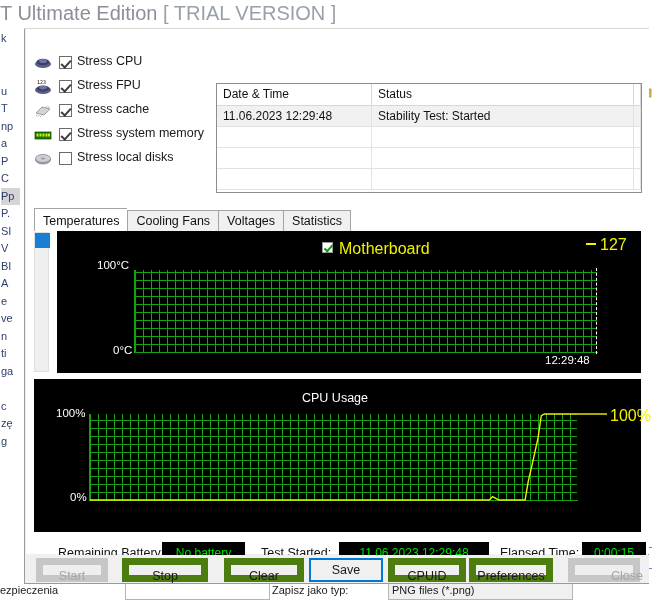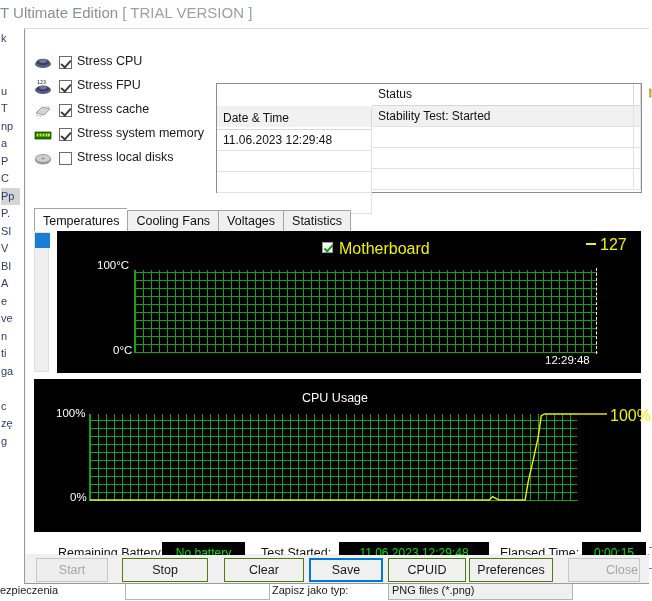--- a/index.html
+++ b/index.html
@@ -42,21 +42,21 @@
   .bg-bottom-strip .fld2 {
     position: absolute; top: 0px; height: 17px;
     border: 1px solid #b5b5b5; background: #f0f0f0;
   }
   .bg-rt-line { position: absolute; background: #4a90d9; height: 1px; }
 
   
   .win-title {
     position: absolute; left: 0; top: 0; width: 652px; height: 26px;
     background: #ffffff;
-    color: #8a8f99; font-size: 15px; line-height: 26px;
+    color: #8a8f99; font-size: 20px; line-height: 26px;
     padding-left: 0px; white-space: nowrap; overflow: hidden;
   }
   .win-title .trial { color: #9aa0aa; }
 
   
   .app-window {
     position: absolute; left: 24px; top: 29px; width: 625px; height: 555px;
     background: #f0f0f0; border: 1px solid #9a9a9a; border-top: none;
   }
   .client {
@@ -87,21 +87,21 @@
   .logtable {
     position: absolute; left: 190px; top: 54px; width: 426px; height: 110px;
     border: 1px solid #8d8d8d; background: #ffffff;
   }
   .log-head { display: flex; height: 22px; }
   .log-head div {
     font-size: 12px; color: #111; padding: 3px 0 0 6px;
     border-right: 1px solid #d7d7d7; border-bottom: 1px solid #d7d7d7;
     height: 22px; overflow: hidden; white-space: nowrap;
   }
-  .col-dt { width: 155px; margin-top: 24px; }
+  .col-dt { width: 155px; }
   .col-st { width: 262px; }
   .col-x  { width: 7px; }
   .log-row { display: flex; height: 21px; }
   .log-row.first { background: #f1f1f1; }
   .log-row div {
     font-size: 12px; color: #111; padding: 3px 0 0 6px;
     border-right: 1px solid #e2e2e2; border-bottom: 1px solid #e2e2e2;
     height: 21px; overflow: hidden; white-space: nowrap;
   }
 
@@ -171,21 +171,21 @@
     white-space: nowrap;
   }
 
   
   .btnbar {
     position: absolute; left: 1px; top: 526px; width: 623px; height: 28px;
     background: #f0f0f0;
   }
   .btn {
     position: absolute; top: 3px; height: 24px;
-    background: #f0f0f0; border: 1px solid #4d7c0f;
+    background: #f0f0f0; border: 7px solid #4d7c0f;
     font-size: 12.5px; color: #1a1a1a; text-align: center; line-height: 22px;
     white-space: nowrap;
   }
   .btn.disabled { color: #a6a6a6; background: #eeeeee; border-color: #c6c6c6; }
   .btn.default { border: 2px solid #0078d7; line-height: 20px; }
 
   .topline { position: absolute; left: 24px; top: 28px; width: 625px; height: 1px; background: #d8d8d8; }
 </style>
 </head>
 <body>

